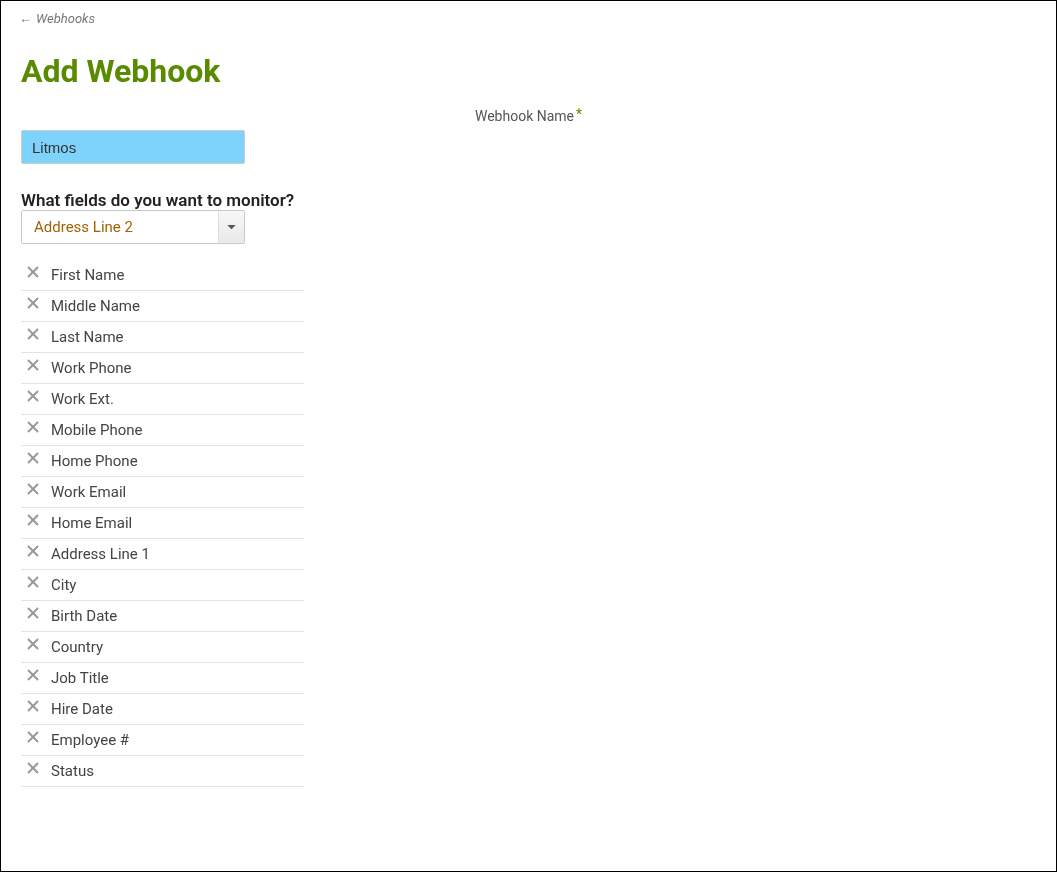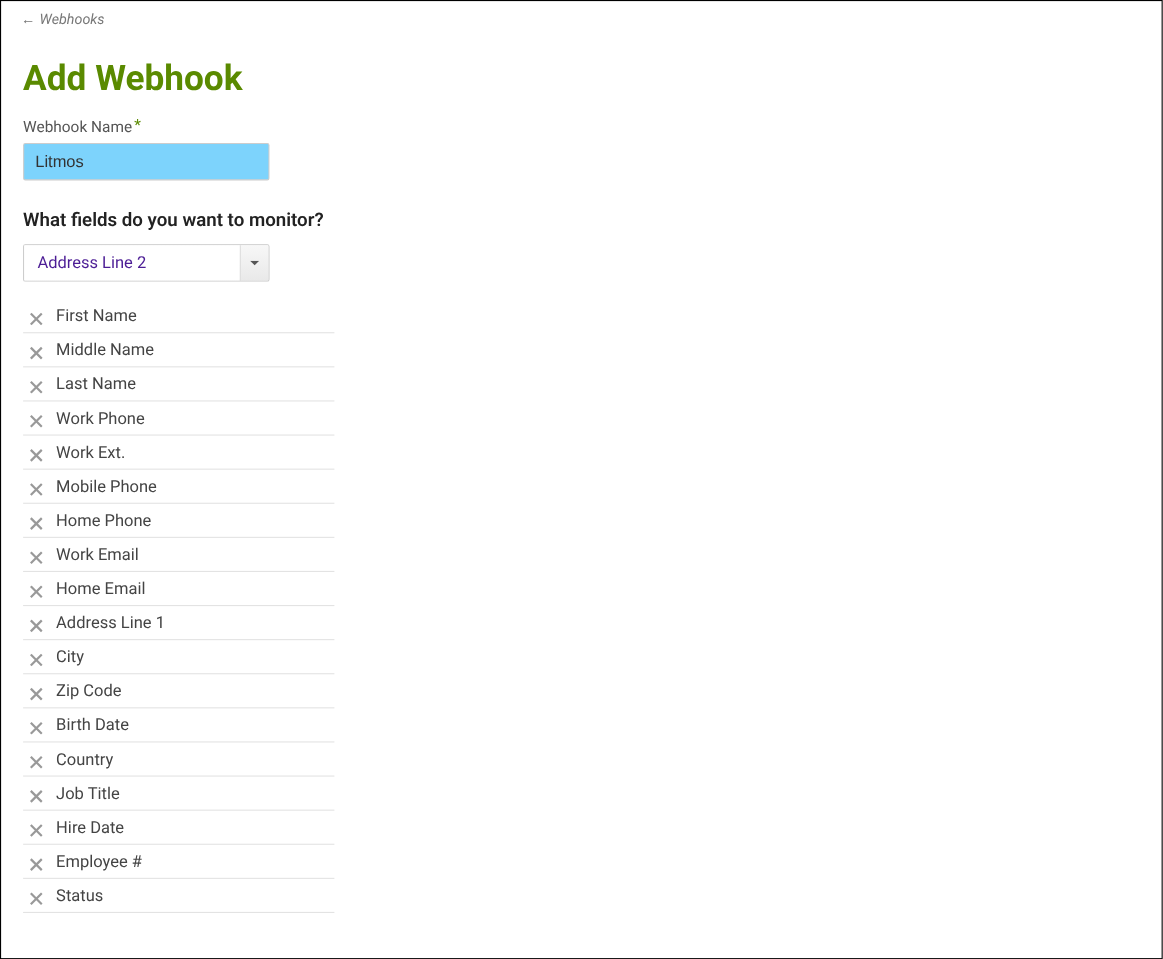--- a/index.html
+++ b/index.html
@@ -39,20 +39,21 @@
       font-size: 32px;
       font-weight: 700;
       color: #6b8e23;
       color: #5a8a00;
       margin-bottom: 18px;
     }
     .field-label {
       font-size: 14px;
       color: #555;
       margin-bottom: 6px;
+      text-align: center;
     }
     .required {
       color: #5a8a00;
       margin-left: 2px;
       position: relative;
       top: -2px;
     }
     .text-input {
       width: 224px;
       height: 34px;
@@ -61,36 +62,35 @@
       color: #333;
       border: 1px solid #ccc;
       border-radius: 2px;
       background: #7dd3fc;
       margin-bottom: 26px;
     }
     .section-heading {
       font-size: 17px;
       font-weight: 600;
       color: #222;
-      margin-bottom: 12px;
     }
     .select-wrapper {
       display: inline-flex;
       align-items: stretch;
       border: 1px solid #c8c8c8;
       background: linear-gradient(#fdfdfd, #f0f0f0);
       border-radius: 2px;
       height: 34px;
       margin-bottom: 16px;
       cursor: pointer;
     }
     .select-value {
       padding: 7px 12px;
       font-size: 15px;
-      color: #4c1d95;
+      color: #a16207;
       width: 196px;
       background: #fff;
     }
     .select-caret {
       width: 26px;
       display: flex;
       align-items: center;
       justify-content: center;
       border-left: 1px solid #ddd;
       background: linear-gradient(#f7f7f7, #e9e9e9);
@@ -98,21 +98,21 @@
     .select-caret svg {
       width: 9px;
       height: 5px;
       fill: #555;
     }
     .field-list {
       width: 283px;
     }
     .field-row {
       display: flex;
-      align-items: flex-end;
+      align-items: flex-start;
       padding: 6px 0;
       border-bottom: 1px solid #e3e3e3;
     }
     .remove-icon {
       width: 24px;
       display: flex;
       align-items: center;
       justify-content: center;
       cursor: pointer;
       color: #999;
@@ -257,29 +257,20 @@
         </span>
         <span class="field-name">City</span>
       </div>
       <div class="field-row">
         <span class="remove-icon">
           <svg viewBox="0 0 12 12">
             <line x1="1" y1="1" x2="11" y2="11"></line>
             <line x1="11" y1="1" x2="1" y2="11"></line>
           </svg>
         </span>
-        <span class="field-name">Zip Code</span>
-      </div>
-      <div class="field-row">
-        <span class="remove-icon">
-          <svg viewBox="0 0 12 12">
-            <line x1="1" y1="1" x2="11" y2="11"></line>
-            <line x1="11" y1="1" x2="1" y2="11"></line>
-          </svg>
-        </span>
         <span class="field-name">Birth Date</span>
       </div>
       <div class="field-row">
         <span class="remove-icon">
           <svg viewBox="0 0 12 12">
             <line x1="1" y1="1" x2="11" y2="11"></line>
             <line x1="11" y1="1" x2="1" y2="11"></line>
           </svg>
         </span>
         <span class="field-name">Country</span>

